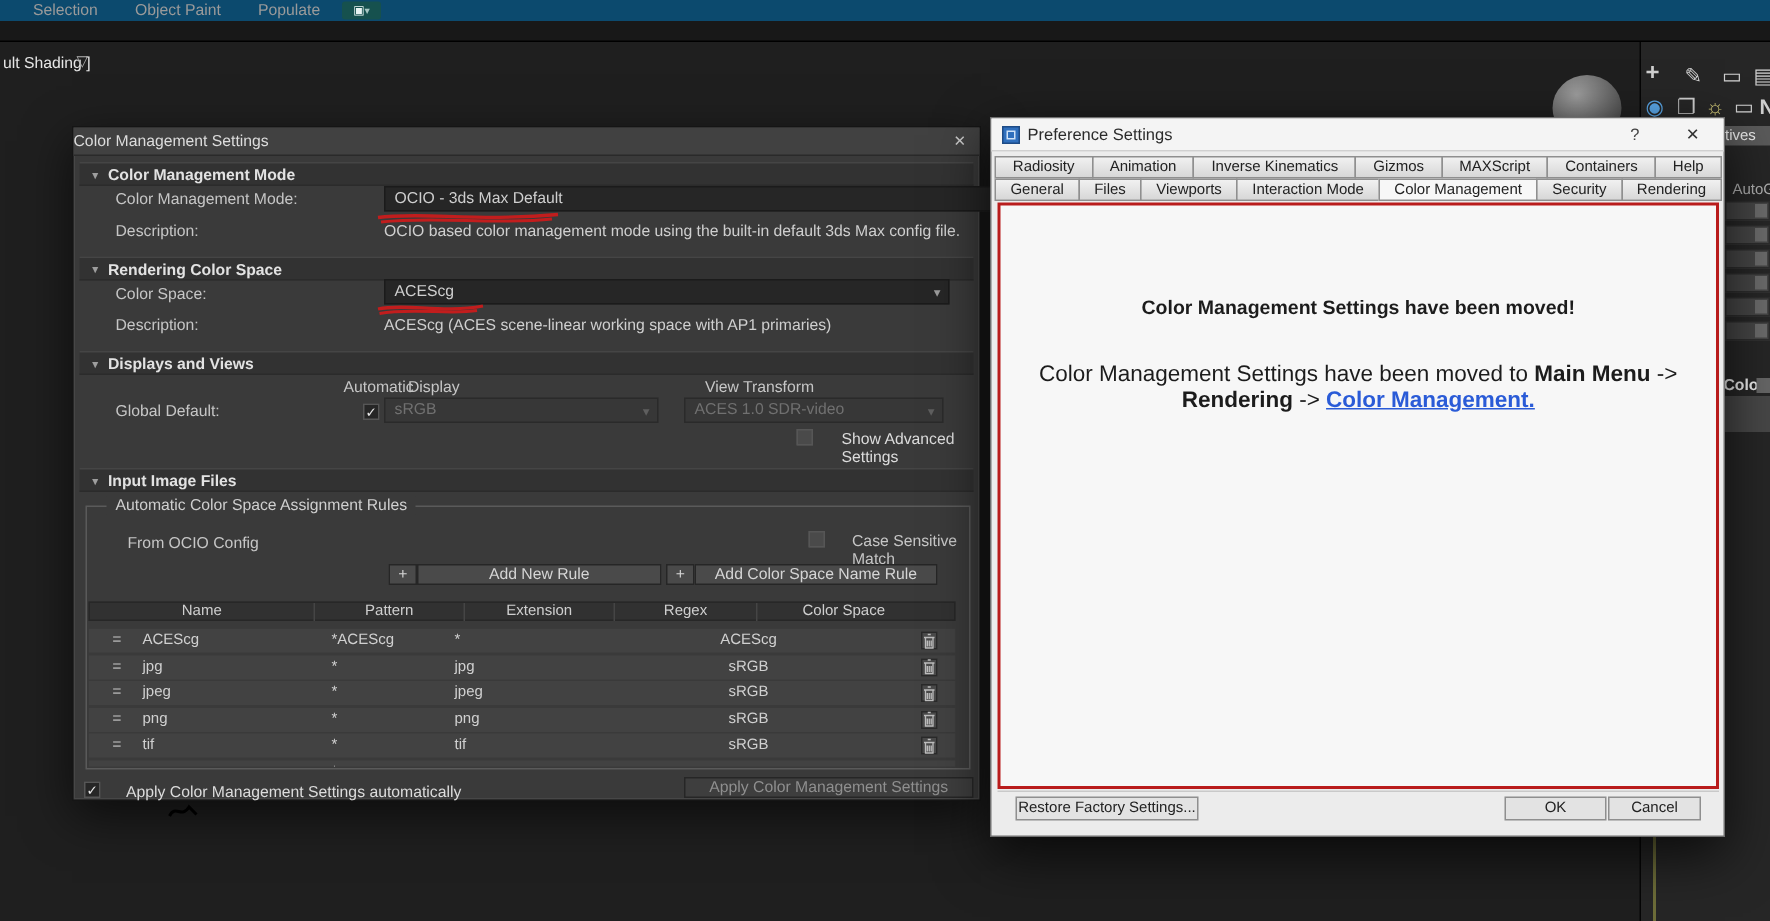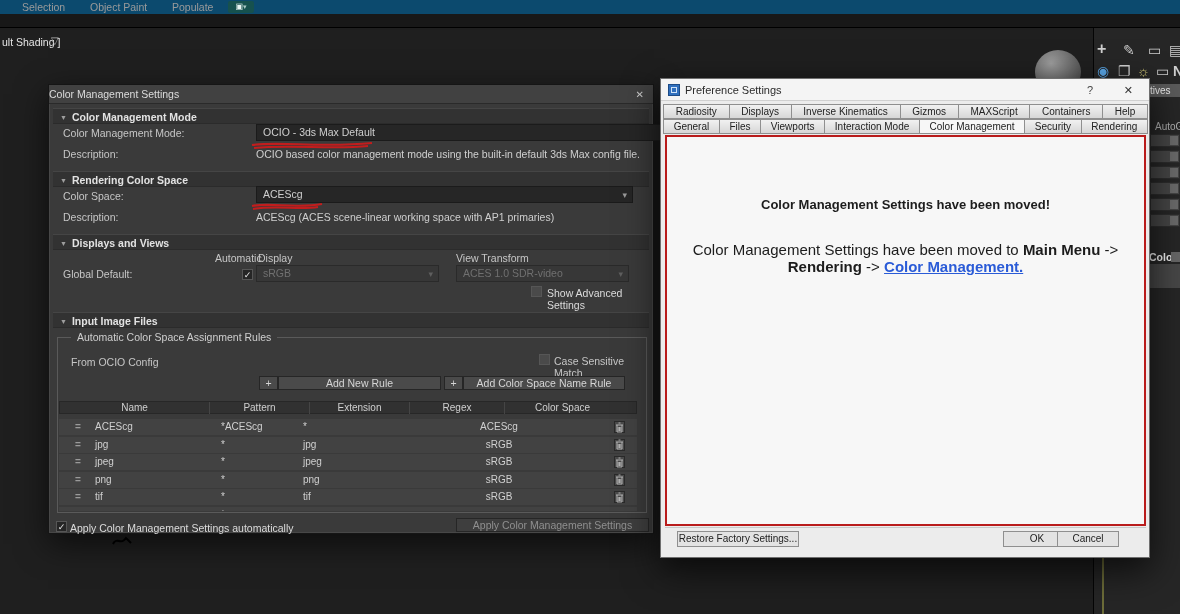--- a/index.html
+++ b/index.html
@@ -33,21 +33,21 @@
   
   .dlg-dark { left:48px; top:84px; width:606px; height:450px; background:#3a3a3a;
               border:1px solid #151515; box-shadow:0 10px 30px rgba(0,0,0,.6), inset 0 0 0 1px #474747; z-index:5; }
   .dd-title { position:absolute; left:0; top:0; right:0; height:19px; background:#414141;
               border-bottom:1px solid #2a2a2a; color:#dcdcdc; font-size:10.5px; line-height:19px; padding-left:0; }
   .dd-close { position:absolute; right:9px; top:0; color:#c9c9c9; font-size:10px; line-height:19px; cursor:default; }
   .sec-hdr { position:absolute; left:4px; right:4px; height:16px; background:#323232; color:#e2e2e2;
              font-weight:bold; font-size:10.5px; line-height:16px; padding-left:7px;
              border-top:1px solid #454545; border-bottom:1px solid #2b2b2b; }
   .sec-hdr .tri { color:#9e9e9e; font-size:7px; margin-right:5px; vertical-align:1px; }
-  .lbl { position:absolute; color:#c6c6c6; font-size:10.5px; }
+  .lbl { position:absolute; color:#c6c6c6; font-size:10.5px;margin-left:14px; }
   .val { position:absolute; color:#cfcfcf; font-size:10.5px; }
   .combo { position:absolute; height:17px; background:#262626; border:1px solid #1b1b1b;
            color:#cfcfcf; font-size:10.5px; line-height:15px; padding:0 6px; }
   .combo .arr { position:absolute; right:5px; top:1px; color:#9a9a9a; font-size:9px; }
   .combo.disabled { background:#373737; border-color:#2a2a2a; color:#707070; }
   .combo.disabled .arr { color:#5f5f5f; }
   .cb { position:absolute; width:11px; height:11px; background:#262626; border:1px solid #565656;
         color:#e8e8e8; font-size:9px; line-height:10px; text-align:center; }
   .cb.flat { background:#4a4a4a; }
   .btn-dark { position:absolute; background:#4a4a4a; border:1px solid #262626; color:#d5d5d5;
@@ -284,21 +284,21 @@
   <div class="dlg-light abs">
     <div class="pl-title">
       <span class="appicon"></span>
       <span class="ttl">Preference Settings</span>
     </div>
     <span class="pl-help">?</span>
     <span class="pl-close">✕</span>
 
     <div class="tabrow" style="top:25px">
       <span class="tab">Radiosity</span>
-      <span class="tab">Displays</span>
+      <span class="tab">Animation</span>
       <span class="tab">Inverse Kinematics</span>
       <span class="tab">Gizmos</span>
       <span class="tab">MAXScript</span>
       <span class="tab">Containers</span>
       <span class="tab">Help</span>
     </div>
     <div class="tabrow" style="top:40px">
       <span class="tab">General</span>
       <span class="tab">Files</span>
       <span class="tab">Viewports</span>
@@ -309,16 +309,16 @@
     </div>
 
     <div class="pl-content">
       <div class="pl-heading">Color Management Settings have been moved!</div>
       <div class="pl-body"><span>Color Management Settings have been moved to </span><b>Main Menu</b><span> -&gt; </span><b>Rendering</b><span> -&gt; </span><span class="pl-link">Color Management.</span></div>
     </div>
 
     <div class="pl-sep"></div>
     <span class="btn-light" style="left:16px;top:452px;width:122px;height:16px"><span>Restore Factory Settings...</span></span>
     <span class="btn-light" style="left:342px;top:452px;width:68px;height:16px"><span>OK</span></span>
-    <span class="btn-light" style="left:396px;top:452px;width:62px;height:16px"><span>Cancel</span></span>
+    <span class="btn-light" style="left:411px;top:452px;width:62px;height:16px"><span>Cancel</span></span>
   </div>
 
 </div>
 
 </body></html>

